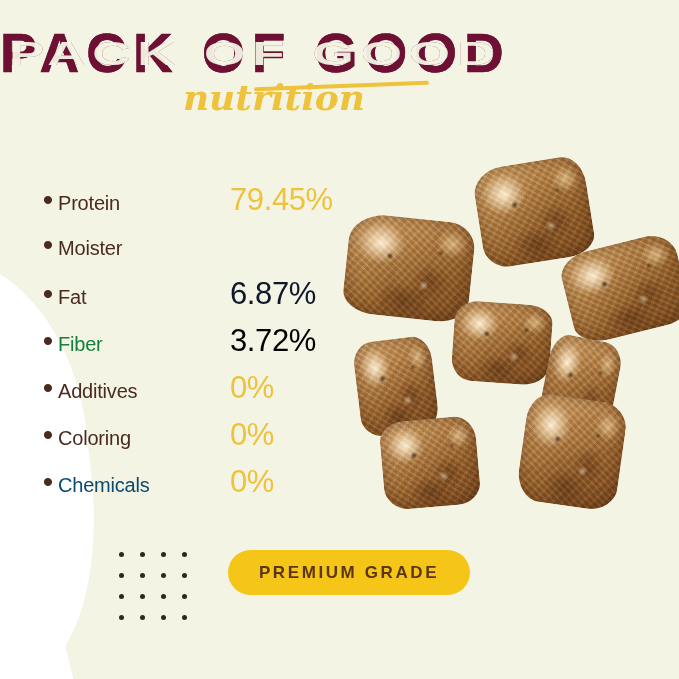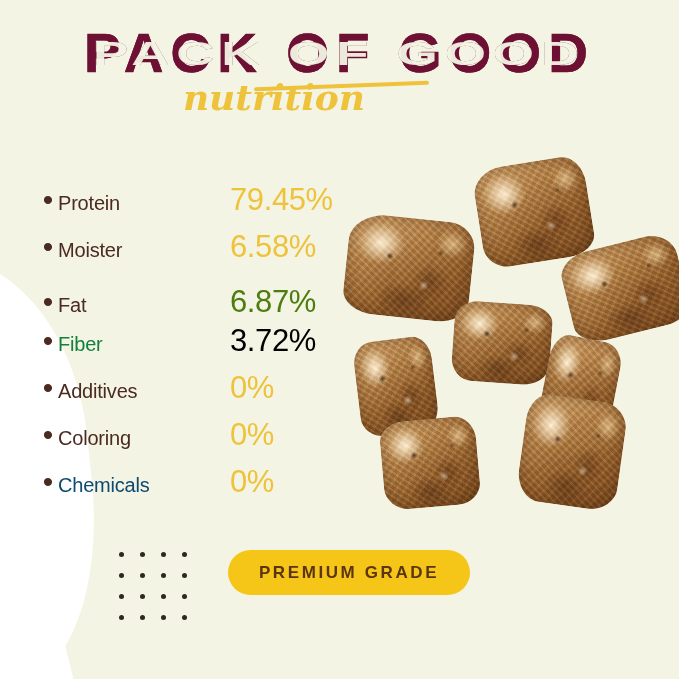--- a/index.html
+++ b/index.html
@@ -48,21 +48,21 @@
     top: 0;
     width: 679px;
     height: 138px;
     z-index: 6;
   }
   #title-main {
     position: absolute;
     left: 0;
     top: 22px;
     width: 679px;
-    text-align: center;
+    text-align: left;
     font-family: "Liberation Sans", sans-serif;
     font-size: 55px;
     font-weight: bold;
     letter-spacing: 7px;
     line-height: 62px;
     color: #6d1033;
     -webkit-text-stroke: 0.5px #6d1033;
     white-space: nowrap;
   }
   
@@ -280,26 +280,25 @@
 
   <div id="nutrition-list">
       <div class="nutrition-row">
         <span class="bullet" style="color: rgb(75, 42, 32);">•</span>
         <span class="nutrient-label" style="color: rgb(75, 42, 32);">Protein</span>
         <span class="nutrient-value" style="color: rgb(238, 194, 59);">79.45%</span>
       </div>
       <div class="nutrition-row">
         <span class="bullet" style="color: rgb(75, 42, 32);">•</span>
         <span class="nutrient-label" style="color: rgb(75, 42, 32);">Moister</span>
-        <span class="nutrient-value" style="color: rgb(238, 194, 59);">6.58%</span>
       </div>
       <div class="nutrition-row">
         <span class="bullet" style="color: rgb(75, 42, 32);">•</span>
         <span class="nutrient-label" style="color: rgb(75, 42, 32);">Fat</span>
-        <span class="nutrient-value" style="color: #4d7c0f; margin-top: 8px;">6.87%</span>
+        <span class="nutrient-value" style="color: #0f172a;">6.87%</span>
       </div>
       <div class="nutrition-row">
         <span class="bullet" style="color: rgb(75, 42, 32);">•</span>
         <span class="nutrient-label" style="color: #15803d;">Fiber</span>
         <span class="nutrient-value" style="color: #000000;">3.72%</span>
       </div>
       <div class="nutrition-row">
         <span class="bullet" style="color: rgb(75, 42, 32);">•</span>
         <span class="nutrient-label" style="color: rgb(75, 42, 32);">Additives</span>
         <span class="nutrient-value" style="color: rgb(238, 194, 59);">0%</span>

